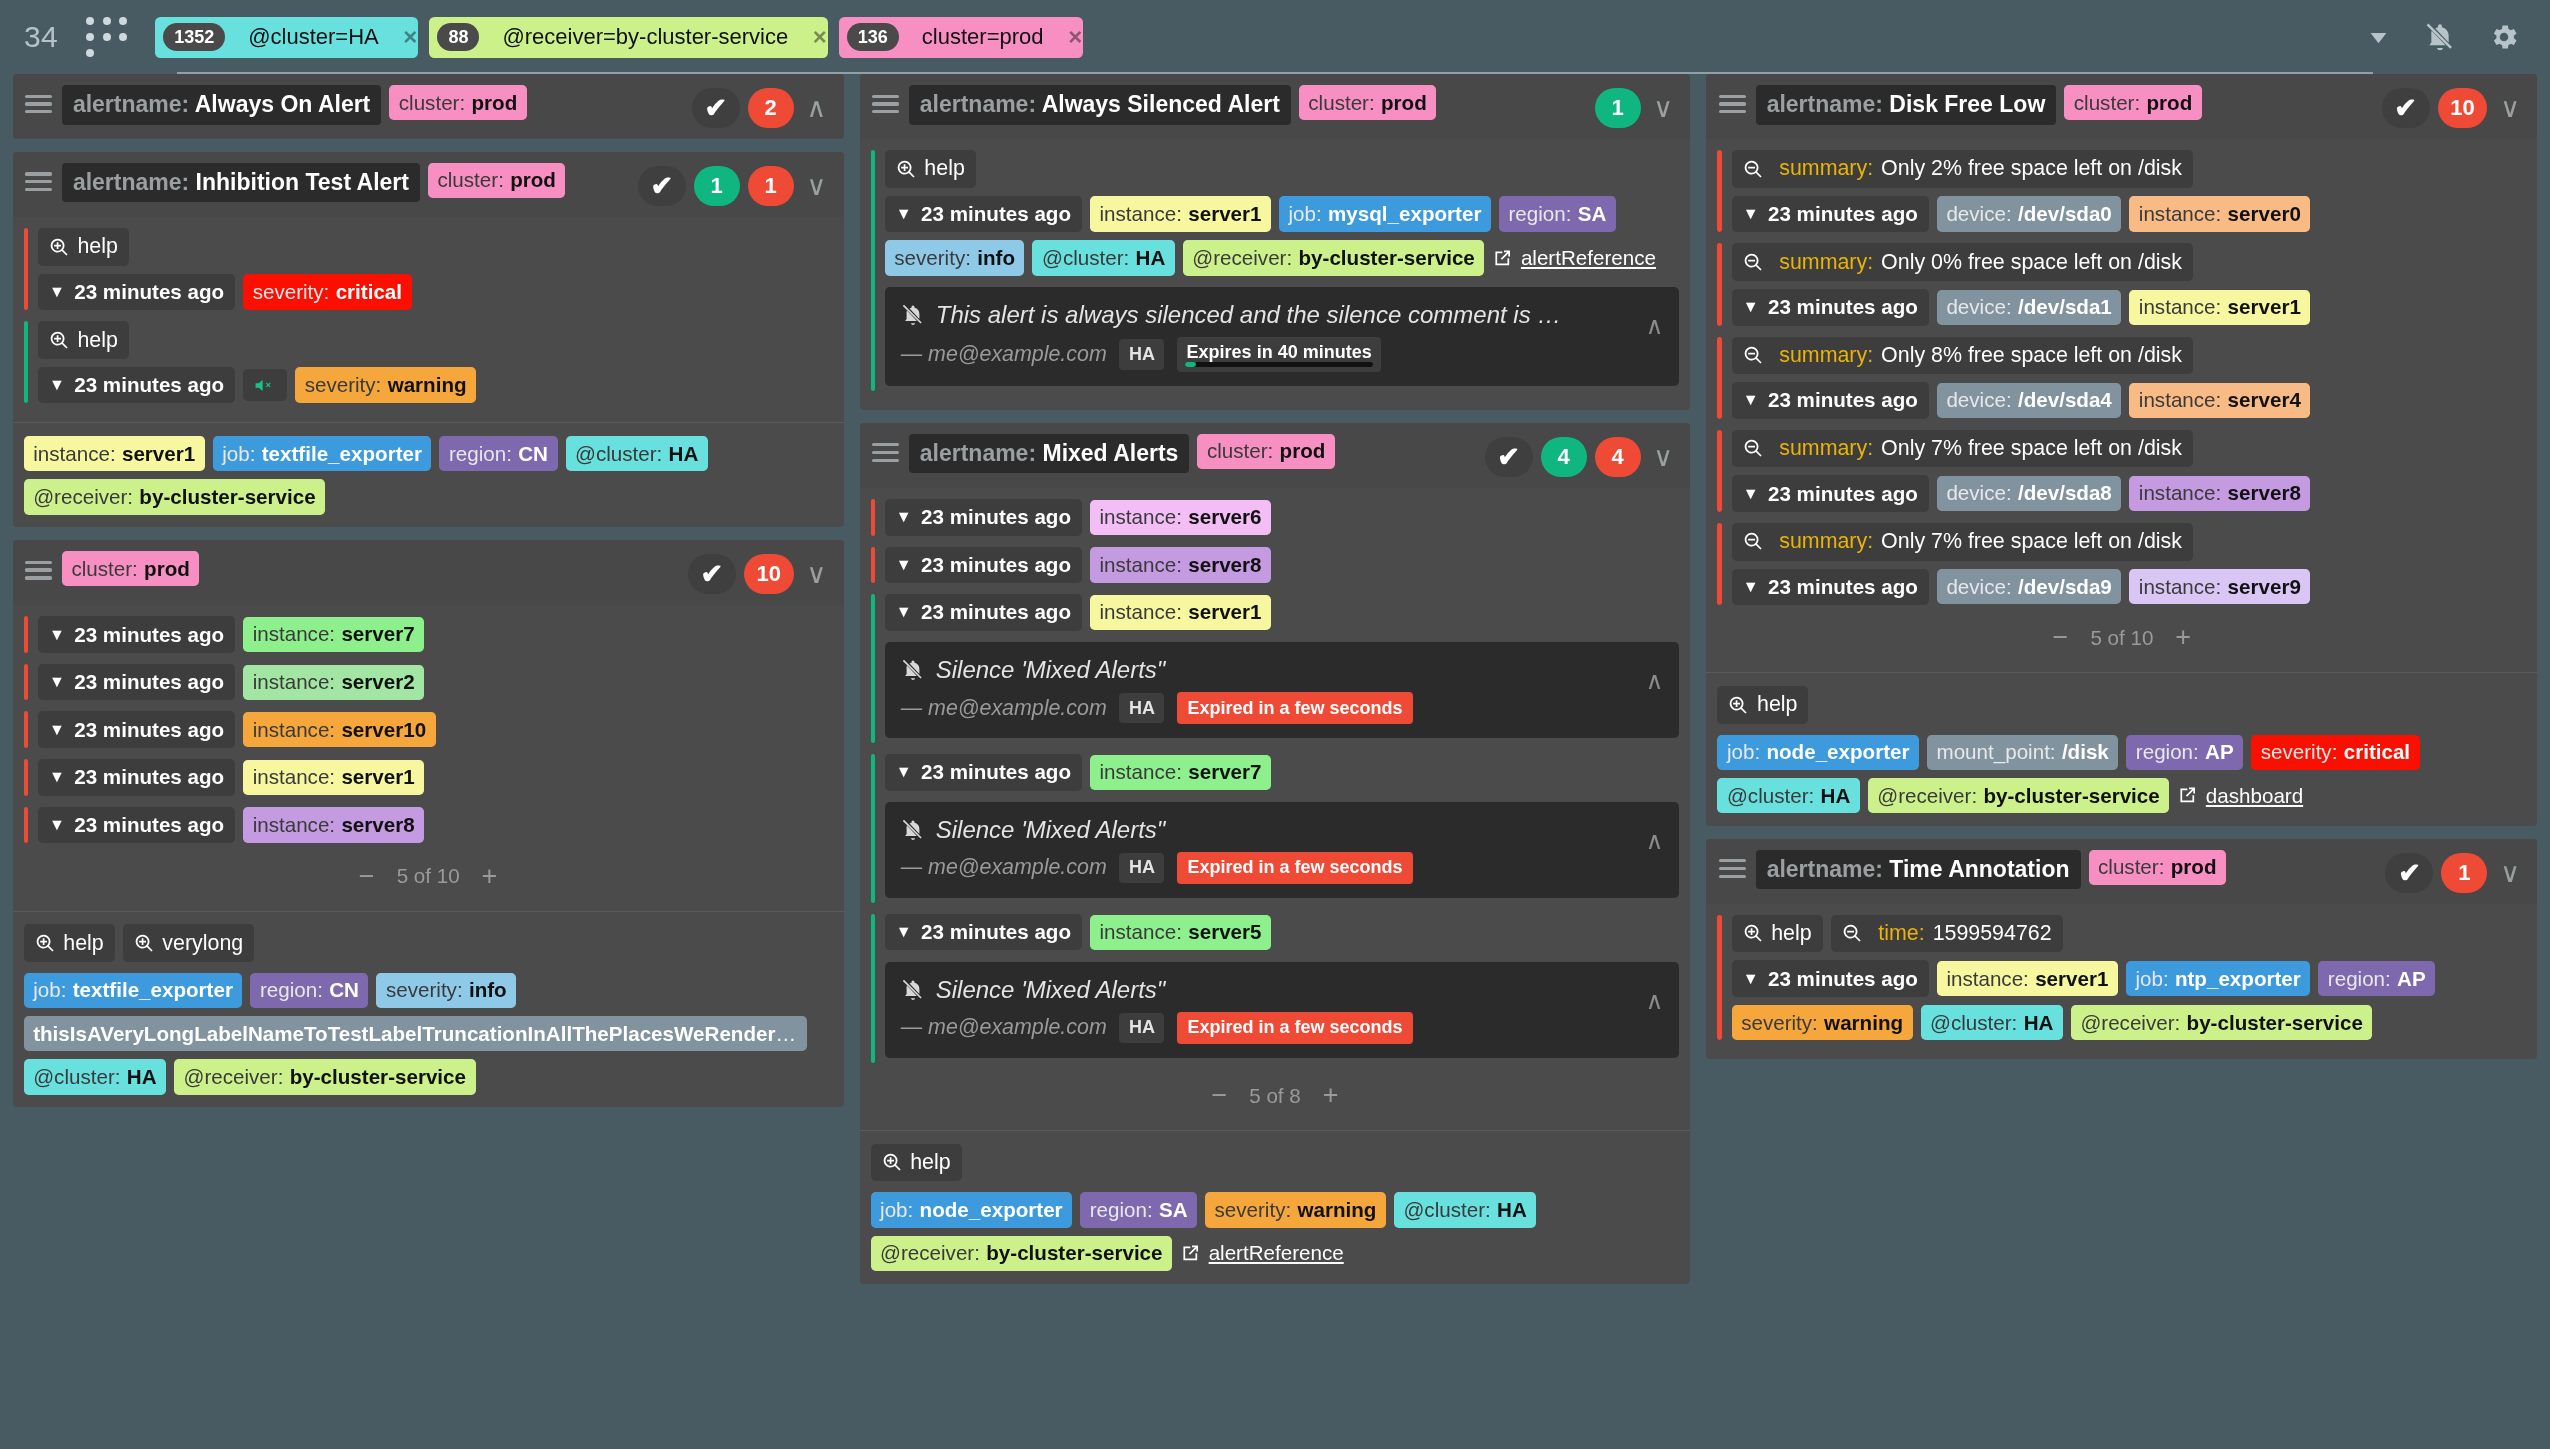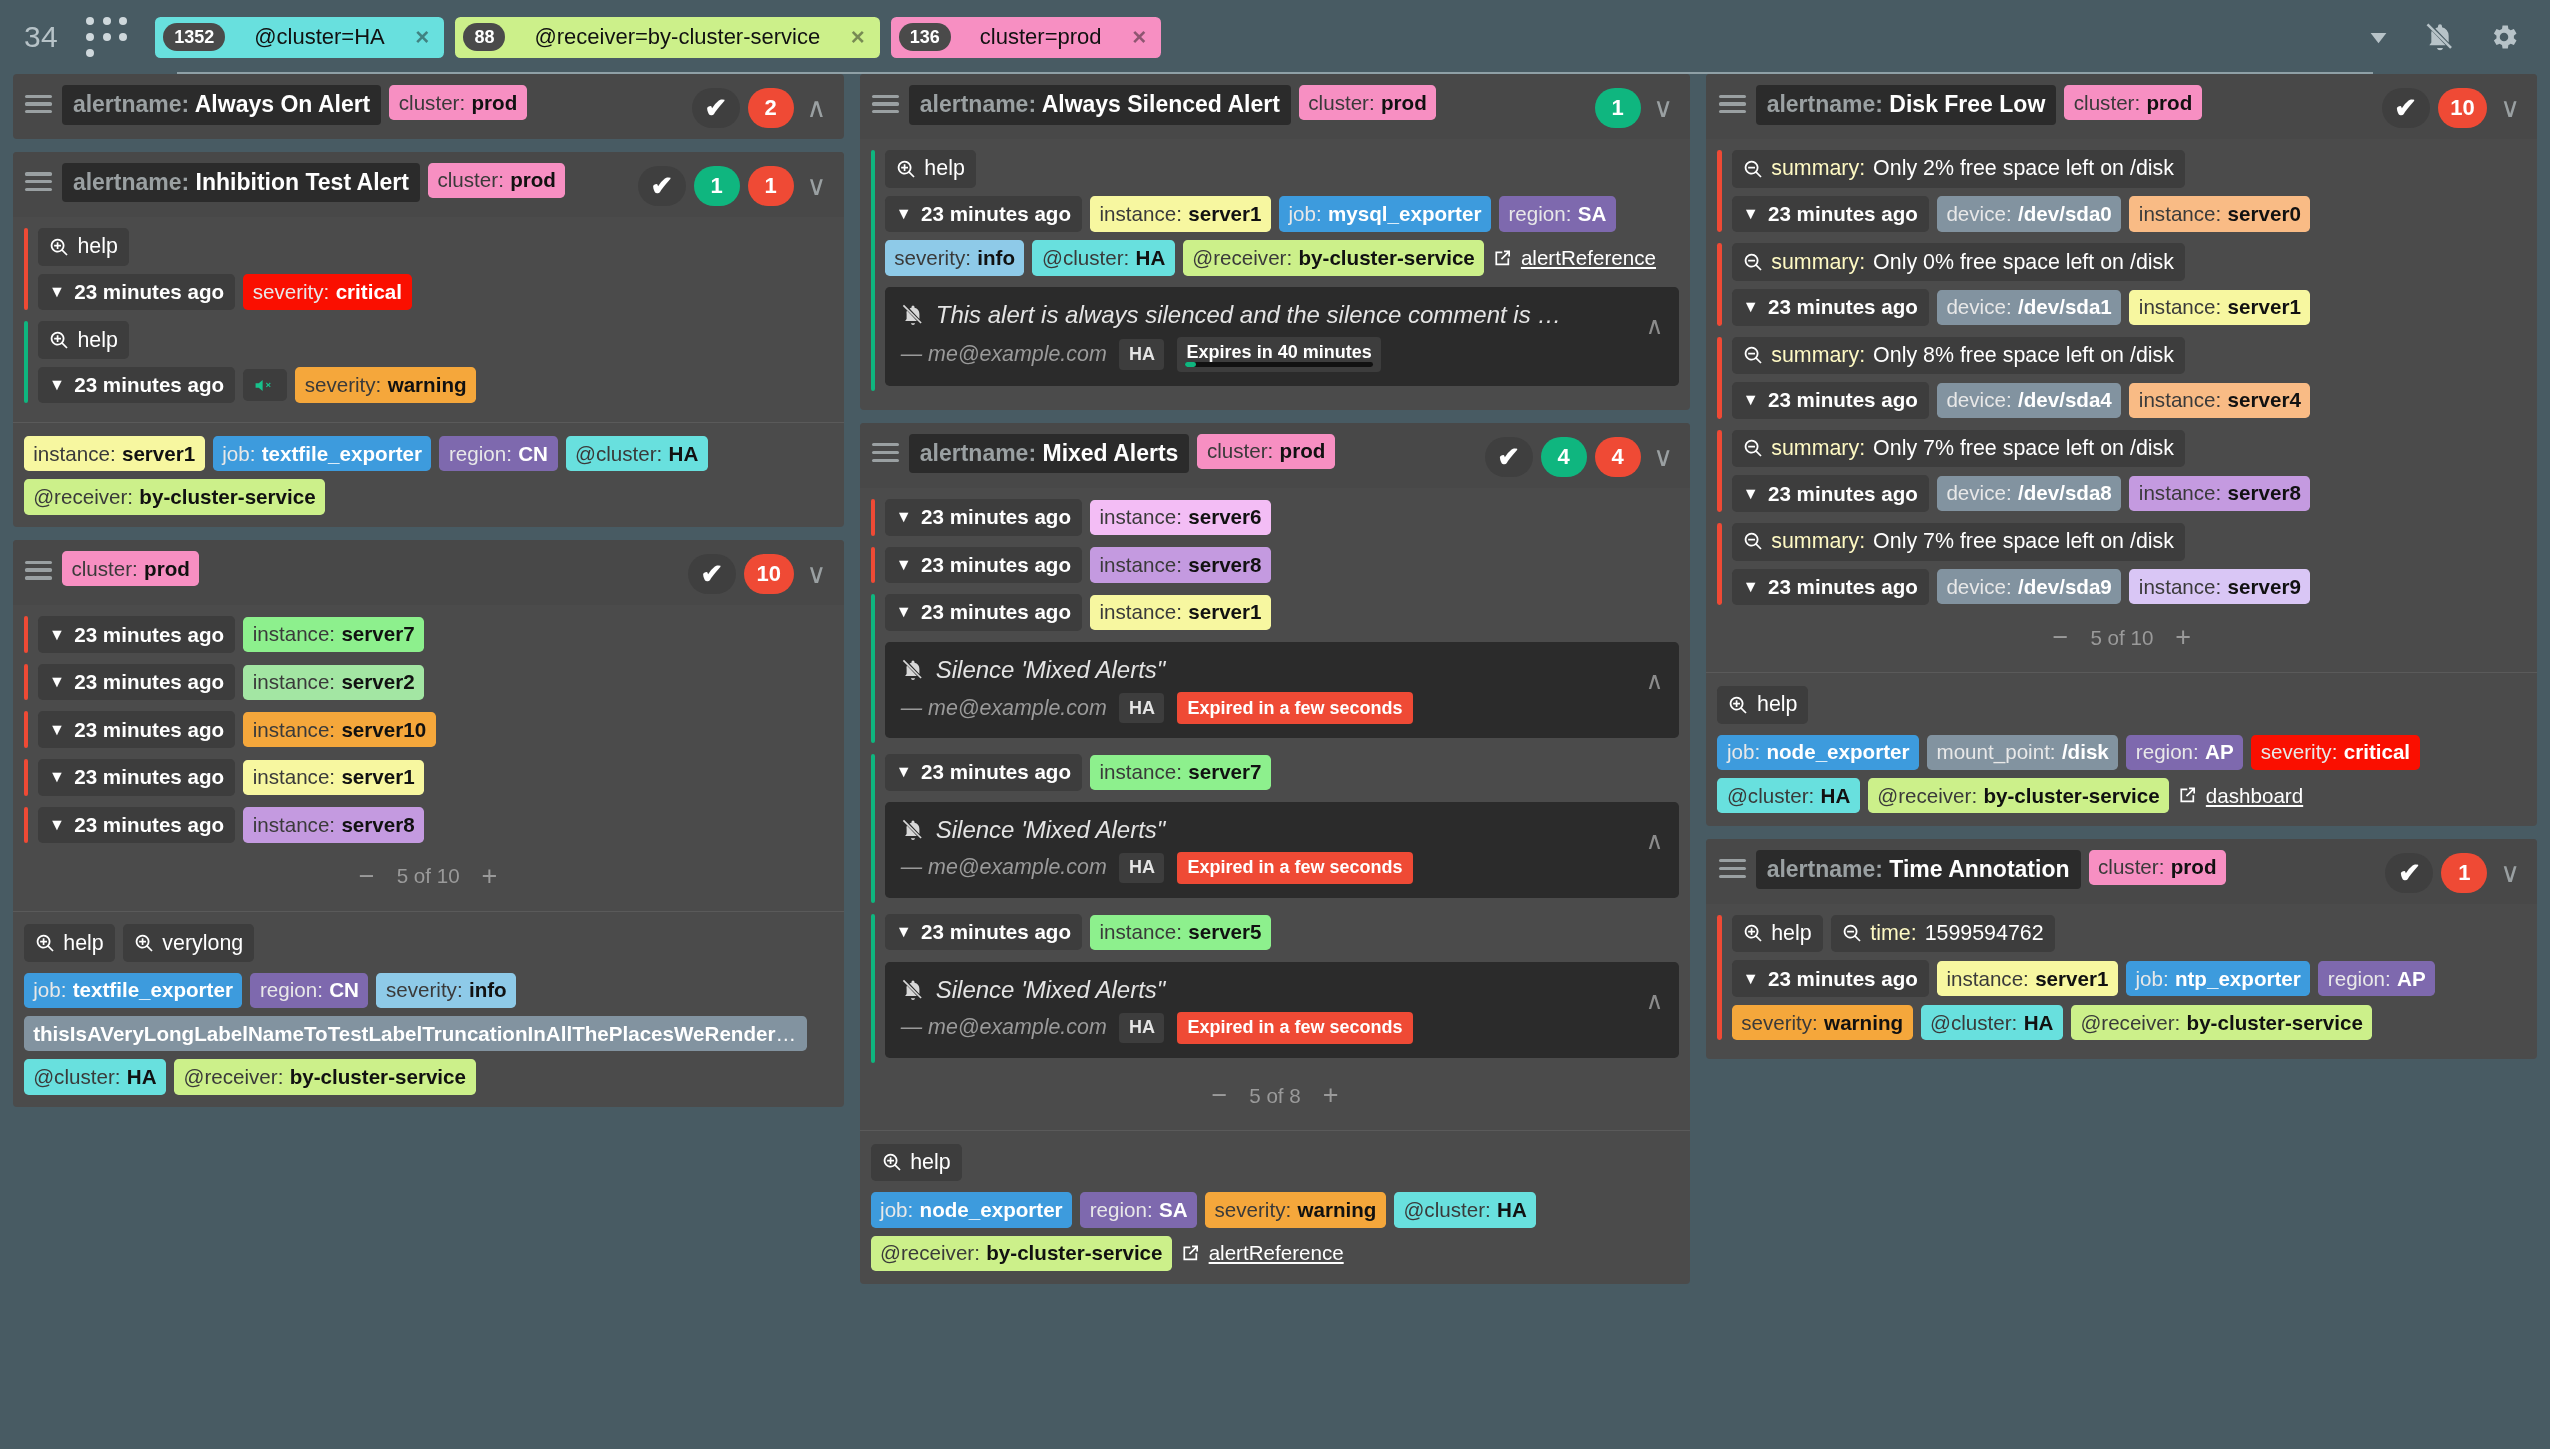--- a/index.html
+++ b/index.html
@@ -30,22 +30,22 @@
   .grid-dots {
     width: 49px; height: 49px;
     display: grid; grid-template-columns: repeat(3, 1fr); grid-template-rows: repeat(3, 1fr);
     gap: 0; place-items: center; margin-right: 24px;
   }
   .grid-dots i { width: 8px; height: 8px; border-radius: 50%; background: #cfd8dc; display:block;}
   .grid-dots i.hidden { background: transparent; }
 
   .filter-chips { display: flex; align-items: center; gap: 11px; flex: 1; }
   .fchip {
-    display: inline-flex; align-items: center; gap: 29px;
-    height: 41px; padding: 0 15px 0 8px; border-radius: 5.5px;
+    display: inline-flex; align-items: center; gap: 23px;
+    height: 41px; padding: 0 1px 0 8px; border-radius: 5.5px;
     font-size: 22px; color: #111; font-weight: 400; cursor: pointer;
     white-space: nowrap;
   }
   .fchip .num {
     background: #4a4a4a; color: #fff; border-radius: 17.4px;
     font-size: 18px; font-weight: 700; padding: 3.2px 11px; line-height: 1.15;
   }
   .fchip .x { font-size: 24px; font-weight: 700; opacity:.45; margin-left: 1.6px;}
 
   .topbar-right { display:flex; align-items:center; gap: 32px; margin-left: 16px; padding-right: 6.3px;}
@@ -92,21 +92,21 @@
   .sev-critical { background:#ef4a35; }
   .sev-warning  { background:#0fb67f; }
   .alert-lines { flex:1; display:flex; flex-direction:column; gap: 8px; }
   .line { display:flex; flex-wrap: wrap; gap: 8px; align-items:center; }
 
   .anno {
     background:#3d3d3d; color:#fff; border-radius:4.7px;
     padding: 6.3px 11px; font-size: 21.4px; display:inline-flex; align-items:center; gap:8px;
     cursor:pointer; white-space:nowrap; max-width:100%;
   }
-  .anno .k { color:#fef9c3; }
+  .anno .k { color:#eab308;margin-left:8px; }
   .time {
     background:#3d3d3d; color:#fff; border-radius:4.7px;
     padding: 6.3px 11px; font-size: 20.6px; font-weight:700;
     display:inline-flex; align-items:center; gap: 9.5px; cursor:pointer; white-space:nowrap;
   }
   .caret { font-size: 16px; color:#fff; }
   .mute-btn {
     background:#3d3d3d; border-radius:4.7px; padding: 6.3px 11px;
     display:inline-flex; align-items:center; cursor:pointer;
   }

